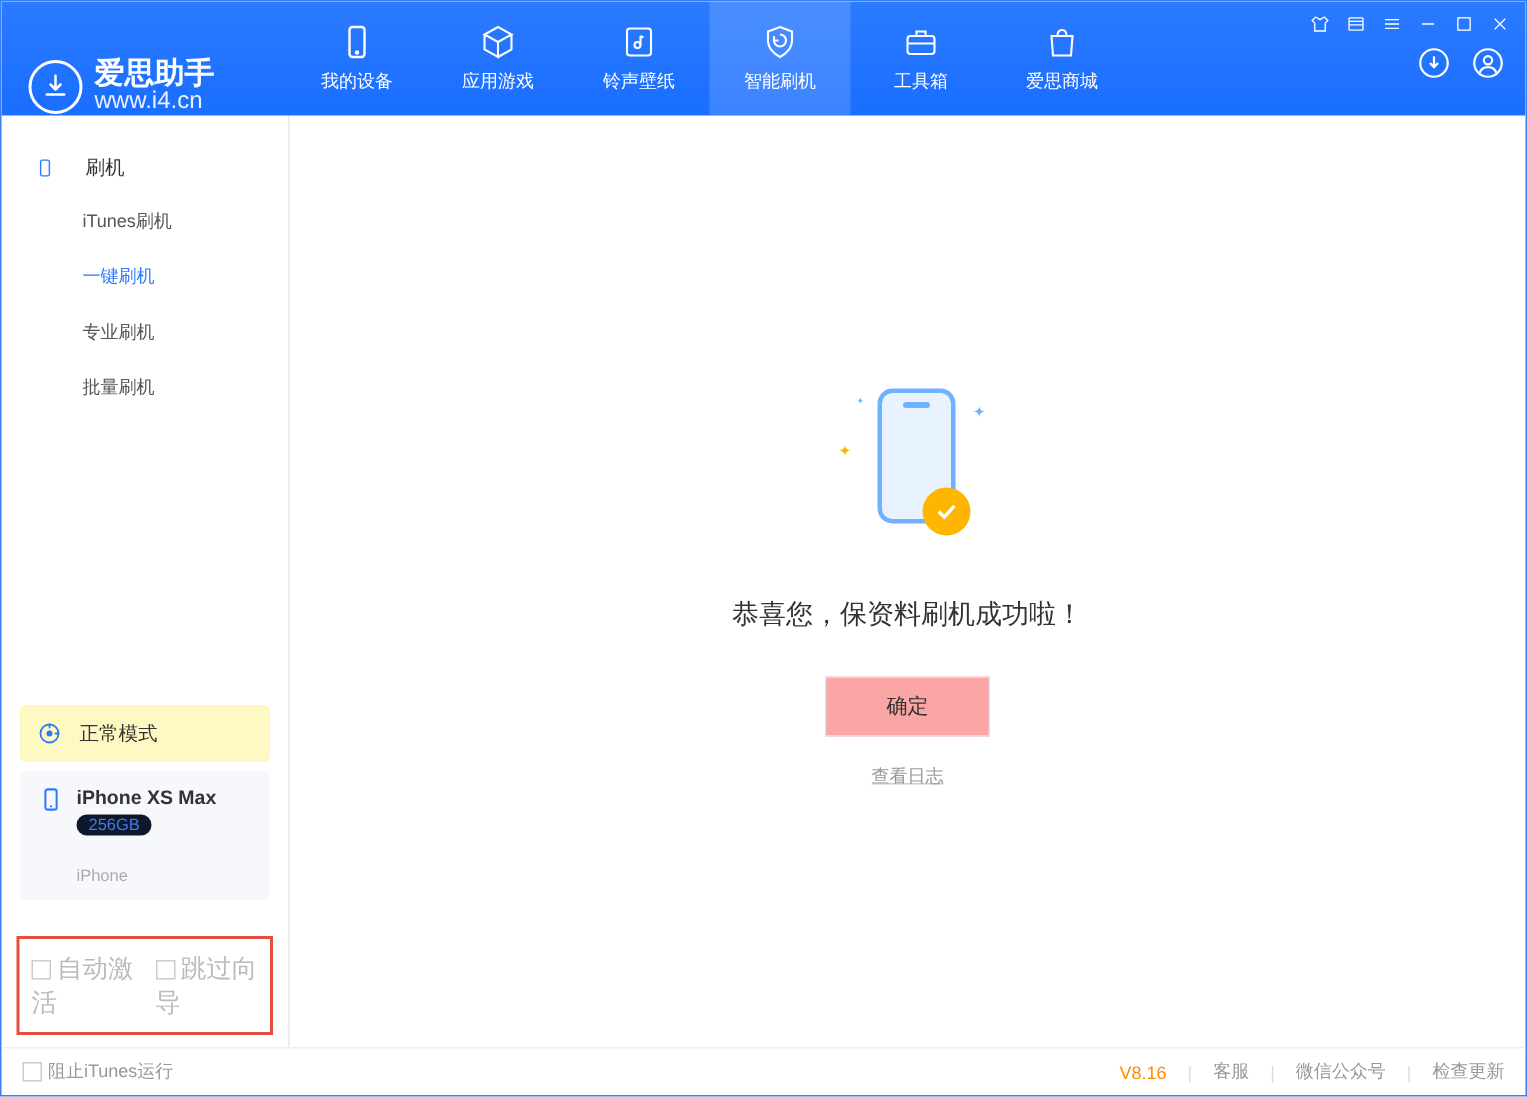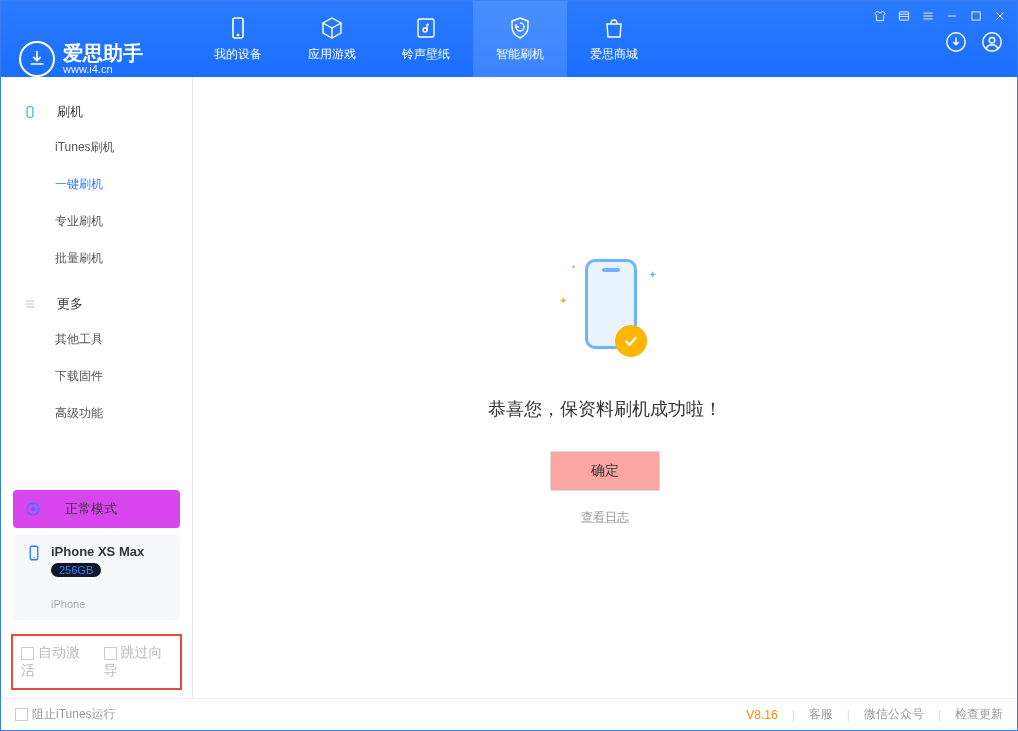--- a/index.html
+++ b/index.html
@@ -5,49 +5,49 @@
 * { margin: 0; padding: 0; box-sizing: border-box; }
 body { font-family: "Microsoft YaHei", Arial, sans-serif; background: #fff; width: 1018px; height: 731px; overflow: hidden; border: 1px solid #3b7eef; position: relative; }
 
 
 .header { height: 76px; background: linear-gradient(to bottom, #2b7bff, #1a6eff); display: flex; align-items: flex-end; color: #fff; position: relative; }
 .logo-area { display: flex; align-items: center; padding: 0 18px; min-width: 190px; }
 .logo-circle { width: 36px; height: 36px; border: 2px solid #fff; border-radius: 50%; display: flex; align-items: center; justify-content: center; margin-right: 8px; }
 .logo-circle svg { width: 20px; height: 20px; fill: #fff; }
 .logo-text { display: flex; flex-direction: column; }
 .app-name { font-size: 20px; font-weight: bold; line-height: 1; }
-.app-url { font-size: 11px; opacity: 0.9; }
+.app-url { font-size: 16px; opacity: 0.9; }
 .nav { display: flex; height: 100%; }
 .nav-item { width: 94px; display: flex; flex-direction: column; align-items: center; justify-content: center; cursor: pointer; font-size: 12px; gap: 6px; }
 .nav-item.active { background: rgba(255,255,255,0.15); }
 .nav-icon { width: 24px; height: 24px; display: flex; align-items: center; justify-content: center; }
 .nav-icon svg { width: 24px; height: 24px; fill: #fff; stroke: #fff; }
 .header-right { position: absolute; right: 14px; top: 30px; display: flex; align-items: center; gap: 14px; }
 .header-right svg { width: 22px; height: 22px; stroke: #fff; fill: none; stroke-width: 1.6; cursor: pointer; }
 .window-controls { position: absolute; right: 10px; top: 8px; display: flex; gap: 10px; align-items: center; }
 .window-controls svg { width: 14px; height: 14px; stroke: #fff; fill: none; stroke-width: 1.5; cursor: pointer; }
 
 
 .body-area { display: flex; height: calc(100% - 76px - 32px); }
 .sidebar { width: 192px; border-right: 1px solid #e8e8e8; padding-top: 18px; display: flex; flex-direction: column; }
 .side-section { margin-bottom: 10px; }
 .side-head { display: flex; align-items: center; padding: 8px 22px; color: #333; font-size: 13px; gap: 20px; }
 .side-head svg { width: 14px; height: 14px; }
 .side-item { padding: 10px 22px 10px 54px; font-size: 12px; color: #555; cursor: pointer; }
 .side-item.active { color: #2b7bff; }
 .side-spacer { flex: 1; }
-.device-status { margin: 6px 12px; padding: 10px 12px; background: #d946ef; border-radius: 4px; display: flex; align-items: center; gap: 24px; font-size: 13px; color: #333; }
+.device-status { margin: 6px 12px; padding: 10px 12px; background: #fef9c3; border-radius: 4px; display: flex; align-items: center; gap: 12px; font-size: 13px; color: #333; }
 .device-status svg { width: 16px; height: 16px; stroke: #2b7bff; fill: none; stroke-width: 1.8; }
 .device-card { margin: 0 12px 8px; padding: 10px 12px; background: #f6f8fb; border-radius: 4px; display: flex; gap: 8px; }
 .device-card .dicon { width: 18px; height: 18px; }
 .device-card .dicon svg { width: 18px; height: 18px; stroke: #2b7bff; fill: none; stroke-width: 1.8; }
 .device-name { font-size: 13px; font-weight: bold; color: #333; }
 .device-cap { display: inline-block; background: #0f172a; color: #3b7eef; font-size: 11px; padding: 1px 8px; border-radius: 10px; margin-top: 4px; }
 .device-type { font-size: 11px; color: #aaa; margin-top: 20px; }
-.bottom-checks { border: 2px solid #e74c3c; margin: 6px 10px 8px; padding: 8px 8px; display: flex; gap: 14px; font-size: 14px; color: #bbb; align-items: center; }
+.bottom-checks { border: 2px solid #e74c3c; margin: 16px 10px 8px; padding: 8px 8px; display: flex; gap: 14px; font-size: 17px; color: #bbb; align-items: center; }
 .ck { width: 13px; height: 13px; border: 1px solid #ccc; display: inline-block; vertical-align: middle; margin-right: 4px; }
 
 
 .main { flex: 1; display: flex; flex-direction: column; align-items: center; justify-content: center; }
 .phone-illus { width: 120px; height: 120px; position: relative; margin-bottom: 28px; }
 .phone-rect { position: absolute; left: 40px; top: 10px; width: 52px; height: 90px; border: 3px solid #6fb2ff; border-radius: 10px; background: #e9f3ff; }
 .phone-rect::before { content: ""; position: absolute; top: 6px; left: 50%; transform: translateX(-50%); width: 18px; height: 4px; background: #6fb2ff; border-radius: 2px; }
 .check-badge { position: absolute; right: 18px; bottom: 12px; width: 32px; height: 32px; background: #ffb600; border-radius: 50%; display: flex; align-items: center; justify-content: center; }
 .check-badge svg { width: 18px; height: 18px; stroke: #fff; fill: none; stroke-width: 3; }
 .sparkle { position: absolute; color: #ffb600; font-size: 10px; }
@@ -116,20 +116,29 @@
             <path d="M12 2 L20 5 L20 11 C20 16 16 20 12 22 C8 20 4 16 4 11 L4 5 Z" fill="none" stroke="#fff" stroke-width="1.4"></path>
             <path d="M12 7 A4 4 0 1 1 8 11" fill="none" stroke="#fff" stroke-width="1.4"></path>
             <path d="M8 8 L8 11 L11 11" fill="none" stroke="#fff" stroke-width="1.4"></path>
           </svg>
         </span>
       <span>智能刷机</span>
     </div>
     <div class="nav-item">
       <span class="nav-icon">
           <svg viewBox="0 0 24 24">
+            <rect x="3" y="8" width="18" height="12" rx="2" fill="none" stroke="#fff" stroke-width="1.4"></rect>
+            <path d="M3 13 L21 13 M9 8 L9 5 L15 5 L15 8" fill="none" stroke="#fff" stroke-width="1.4"></path>
+          </svg>
+        </span>
+      <span>工具箱</span>
+    </div>
+    <div class="nav-item">
+      <span class="nav-icon">
+          <svg viewBox="0 0 24 24">
             <path d="M5 8 L19 8 L18 21 L6 21 Z M9 8 C9 5 10 4 12 4 C14 4 15 5 15 8" fill="none" stroke="#fff" stroke-width="1.4"></path>
           </svg>
         </span>
       <span>爱思商城</span>
     </div>
   </div>
   <div class="window-controls">
     <svg viewBox="0 0 24 24">
         <path d="M7 4 L12 7 L17 4 L21 8 L18 11 L18 20 L6 20 L6 11 L3 8 Z"></path>
       </svg>
@@ -170,31 +179,20 @@
       <div class="side-head">
         <svg viewBox="0 0 24 24">
             <rect x="7" y="3" width="10" height="18" rx="2" fill="none" stroke="#2b7bff" stroke-width="1.6"></rect>
           </svg>
         <span>刷机</span>
       </div>
       <div class="side-item">iTunes刷机</div>
       <div class="side-item active">一键刷机</div>
       <div class="side-item">专业刷机</div>
       <div class="side-item">批量刷机</div>
-    </div>
-    <div class="side-section">
-      <div class="side-head">
-        <svg viewBox="0 0 24 24">
-            <path d="M5 7 L19 7 M5 12 L19 12 M5 17 L19 17" stroke="#bbb" stroke-width="1.6"></path>
-          </svg>
-        <span>更多</span>
-      </div>
-      <div class="side-item">其他工具</div>
-      <div class="side-item">下载固件</div>
-      <div class="side-item">高级功能</div>
     </div>
     <div class="side-spacer"></div>
     <div class="device-status">
       <svg viewBox="0 0 24 24">
           <circle cx="12" cy="12" r="9"></circle>
           <circle cx="12" cy="12" r="3" fill="#2b7bff" stroke="none"></circle>
           <path d="M12 3 L12 6 M21 12 L18 12" stroke-linecap="round"></path>
         </svg>
       <span>正常模式</span>
     </div>

